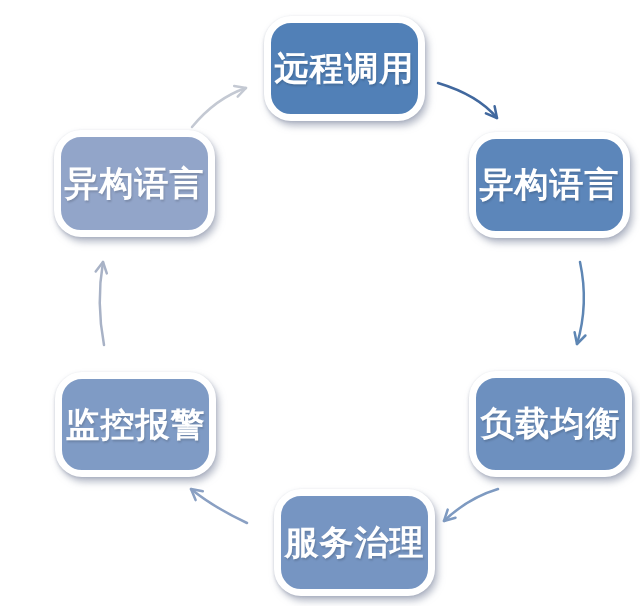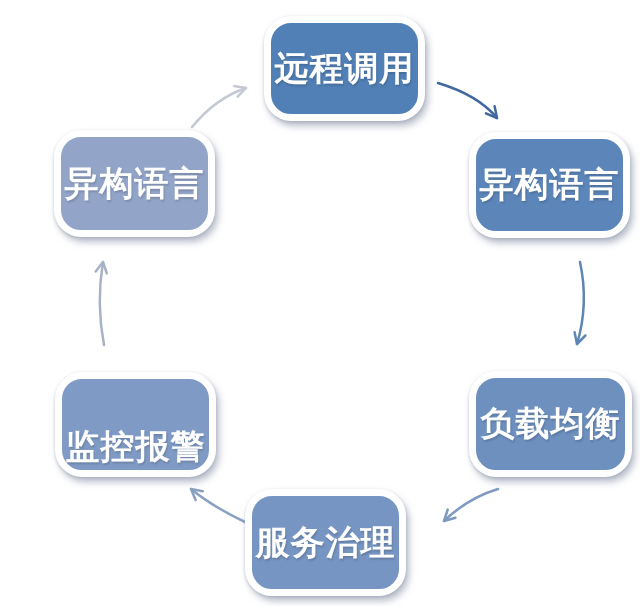--- a/index.html
+++ b/index.html
@@ -24,21 +24,21 @@
     font-weight:bold;
     color:#ffffff;
     letter-spacing:1px;
     white-space:nowrap;
     text-shadow: 1px 2px 2px rgba(0,0,0,0.15);
   }
   
   .n-remote-call            { left:264px; top:16px;  width:161px; height:105px; }
   .n-service-discovery      { left:469px; top:132px; width:161px; height:106px; }
   .n-load-balancing         { left:469px; top:371px; width:163px; height:106px; }
-  .n-service-governance     { left:245px; top:489px; width:161px; height:107px; }
+  .n-service-governance     { left:274px; top:489px; width:161px; height:107px; }
   .n-monitoring-alert       { left:55px;  top:372px; width:161px; height:105px; }
   .n-heterogeneous-language { left:54px;  top:130px; width:161px; height:107px; }
   .arrows path { fill:none; stroke-width:2.5; stroke-linecap:round; stroke-linejoin:round; }
 </style>
 </head>
 <body>
 
 <div class="stage">
 
   <svg class="arrows" viewBox="0 0 640 606" xmlns="http://www.w3.org/2000/svg">
@@ -77,21 +77,21 @@
   </div>
 
   <div class="node n-load-balancing" style="background-color: rgb(109, 144, 191); justify-content: center;">
     <span class="label">负载均衡</span>
   </div>
 
   <div class="node n-service-governance" style="background-color: rgb(118, 149, 194);">
     <span class="label">服务治理</span>
   </div>
 
-  <div class="node n-monitoring-alert" style="background-color: rgb(127, 155, 197); align-items: flex-end;">
+  <div class="node n-monitoring-alert" style="background-color: rgb(127, 155, 197);">
     <span class="label">监控报警</span>
   </div>
 
   <div class="node n-heterogeneous-language" style="background-color: rgb(146, 165, 201);">
     <span class="label">异构语言</span>
   </div>
 
 </div>
 
 </body></html>

